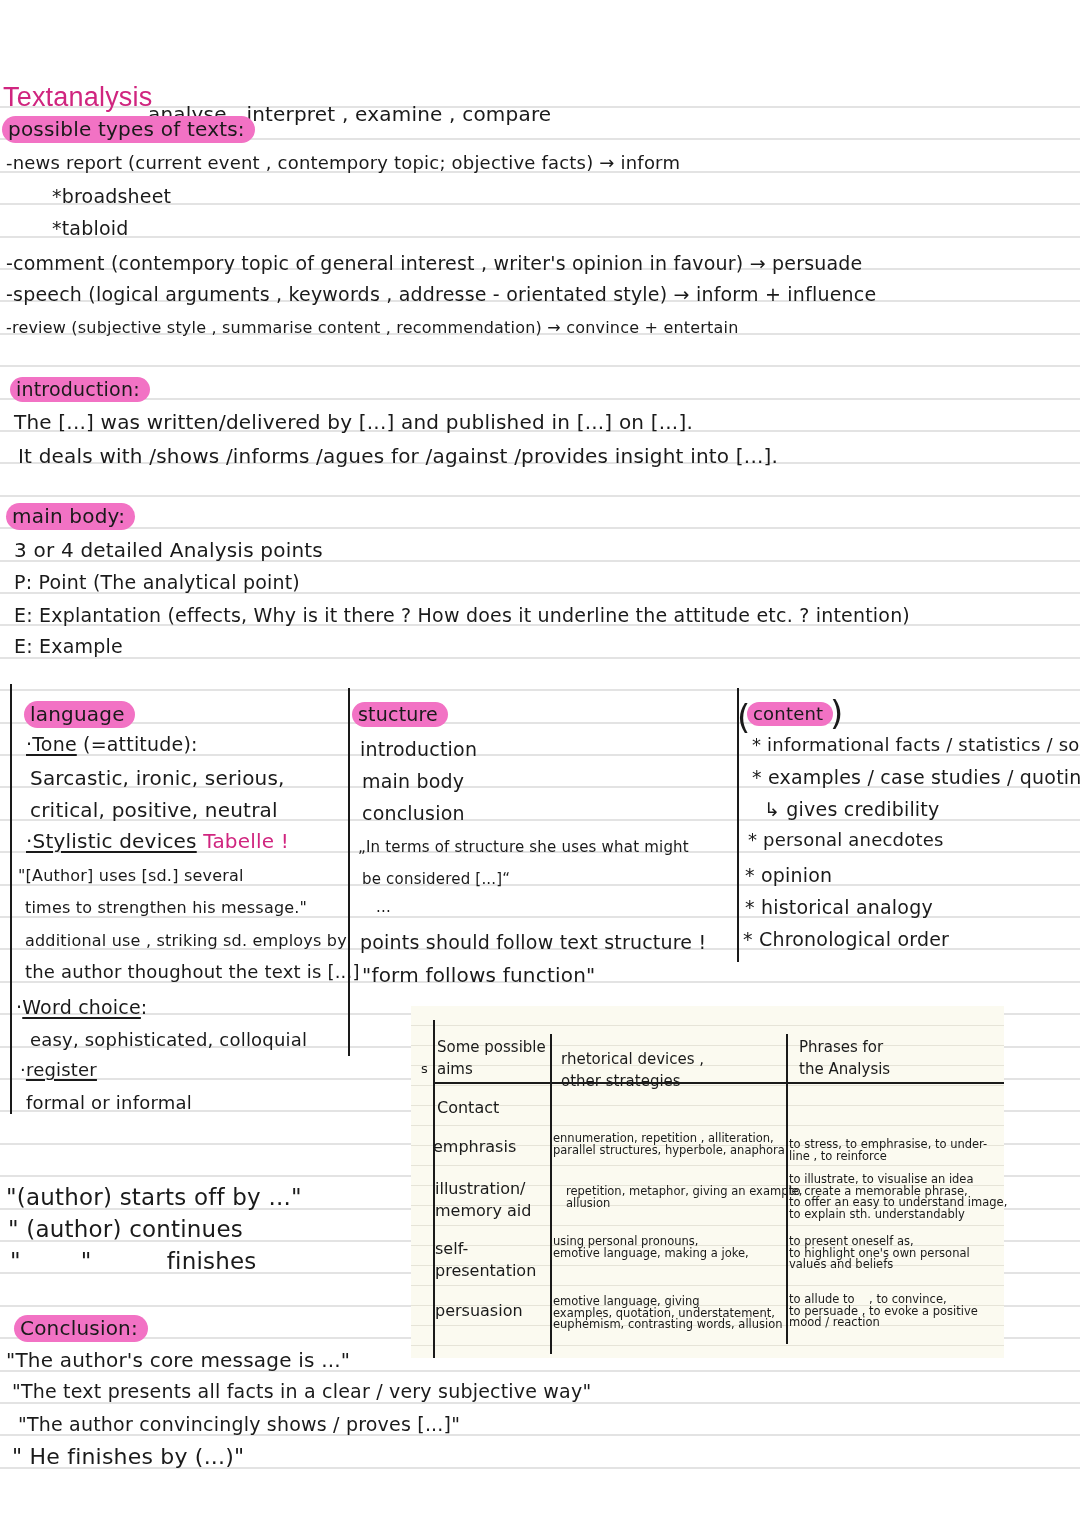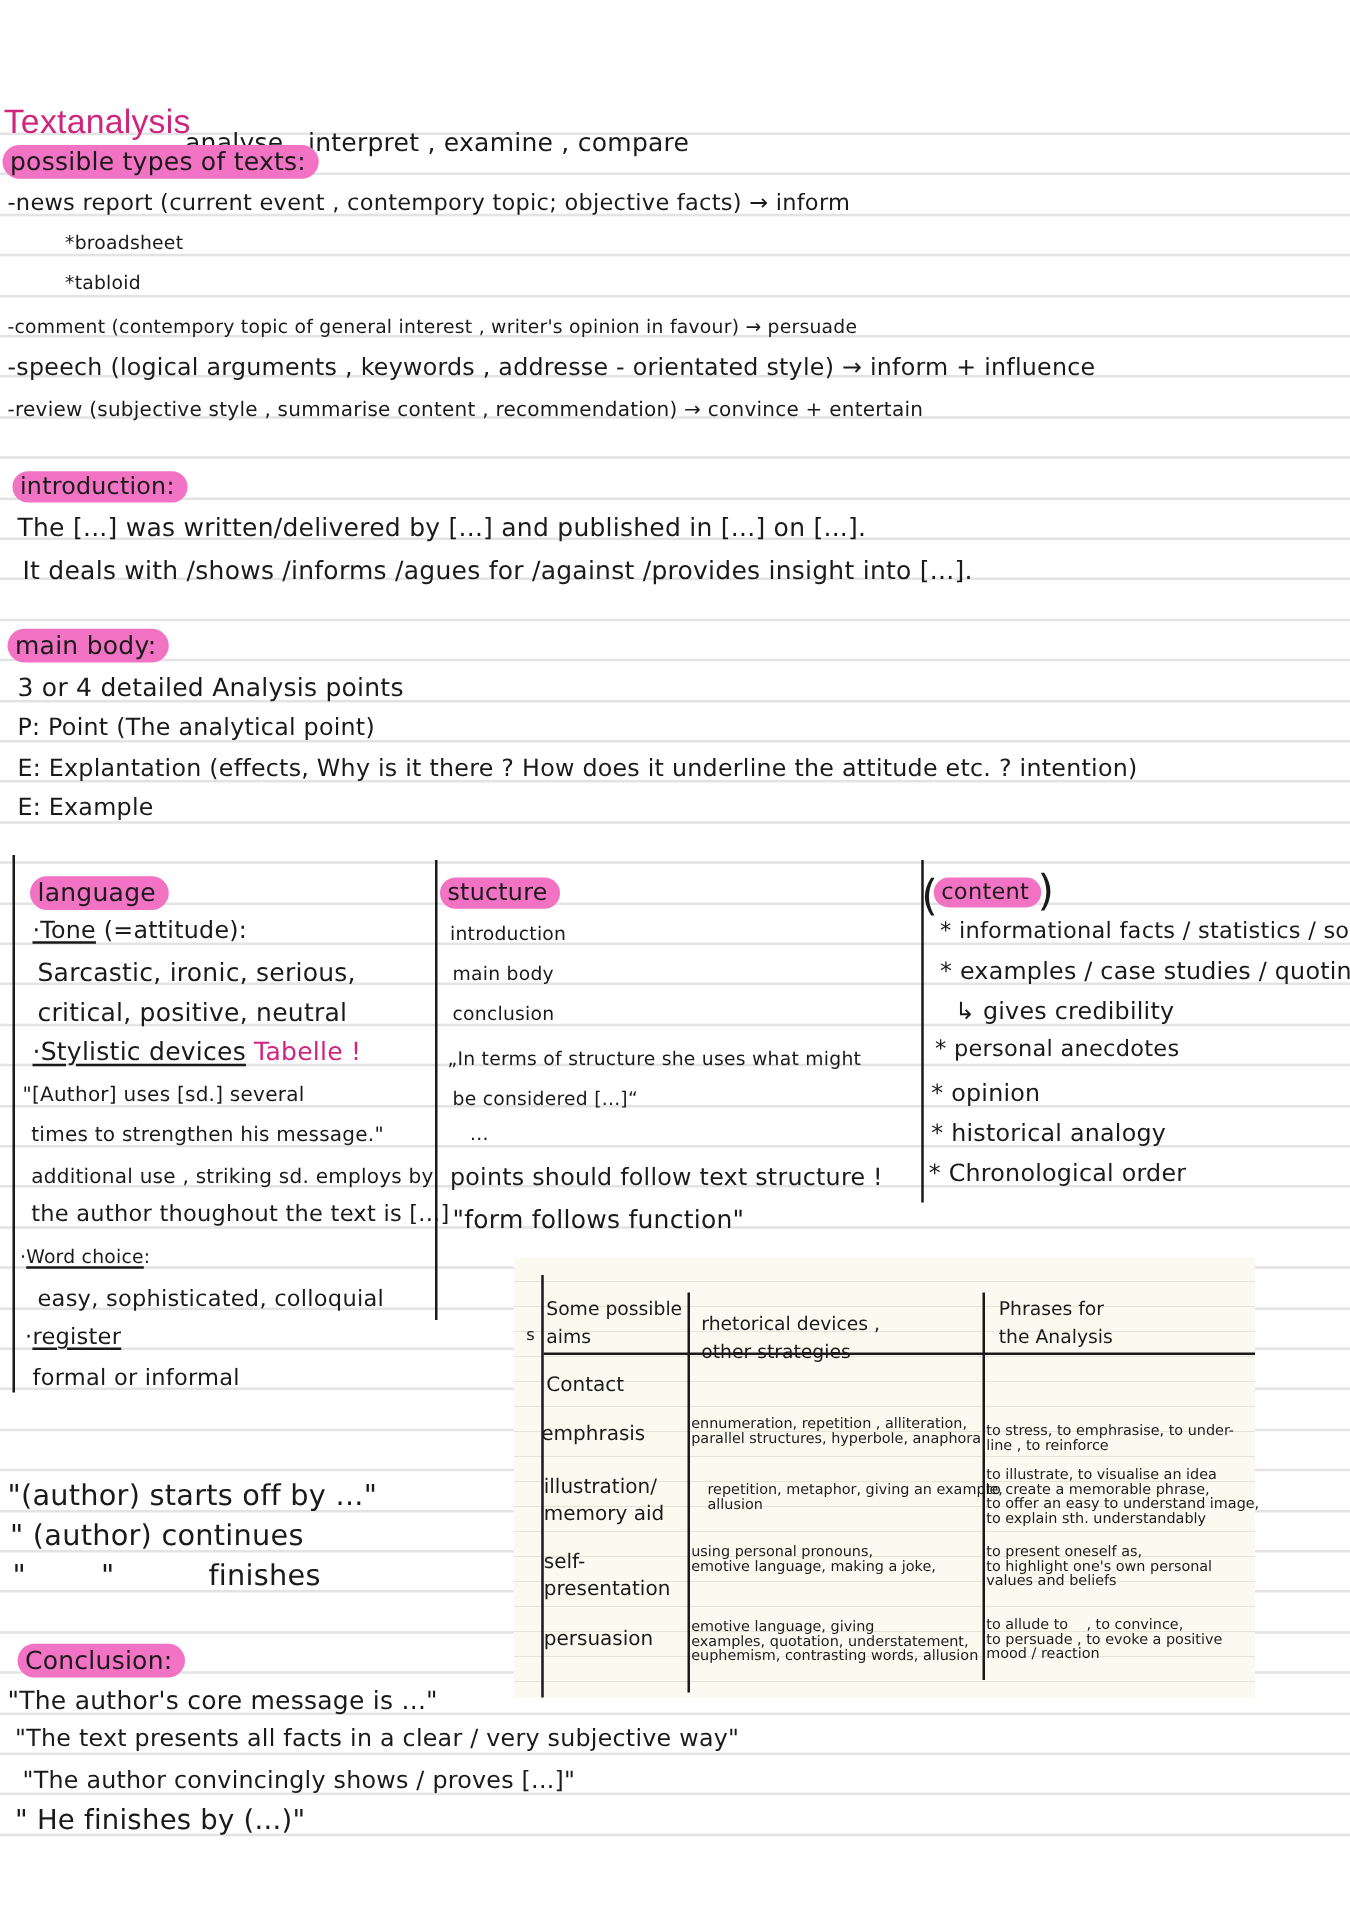--- a/index.html
+++ b/index.html
@@ -14,21 +14,21 @@
     .t { position: absolute; white-space: nowrap; line-height: 1; letter-spacing: 0.2px; }
     .title { color: #d0257f; font-size: 27px; font-family: "Liberation Sans", sans-serif; }
     .hl {
       background: #f272c4; border-radius: 14px; padding: 1px 10px 2px 6px;
     }
     .pink { color: #d0257f; }
     .u { text-decoration: underline; text-decoration-thickness: 1.5px; text-underline-offset: 3px; }
     .f20 { font-size: 20px; }
     .f19 { font-size: 19px; }
     .f18 { font-size: 18px; }
-    .f17 { font-size: 15px; }
+    .f17 { font-size: 19px; }
     .f16 { font-size: 16px; }
     .f15 { font-size: 15px; }
     .vline { position: absolute; width: 2px; background: #1a1a1a; }
     .paren { position: absolute; font-size: 34px; line-height: 1; font-family: "DejaVu Sans", sans-serif; }
 
     
     .panel {
       position: absolute; left: 411px; top: 1006px; width: 593px; height: 352px;
       background: #fbfaf0;
       background-image: repeating-linear-gradient(to bottom, transparent 0, transparent 19px, #e6e4d8 19px, #e6e4d8 20px);

